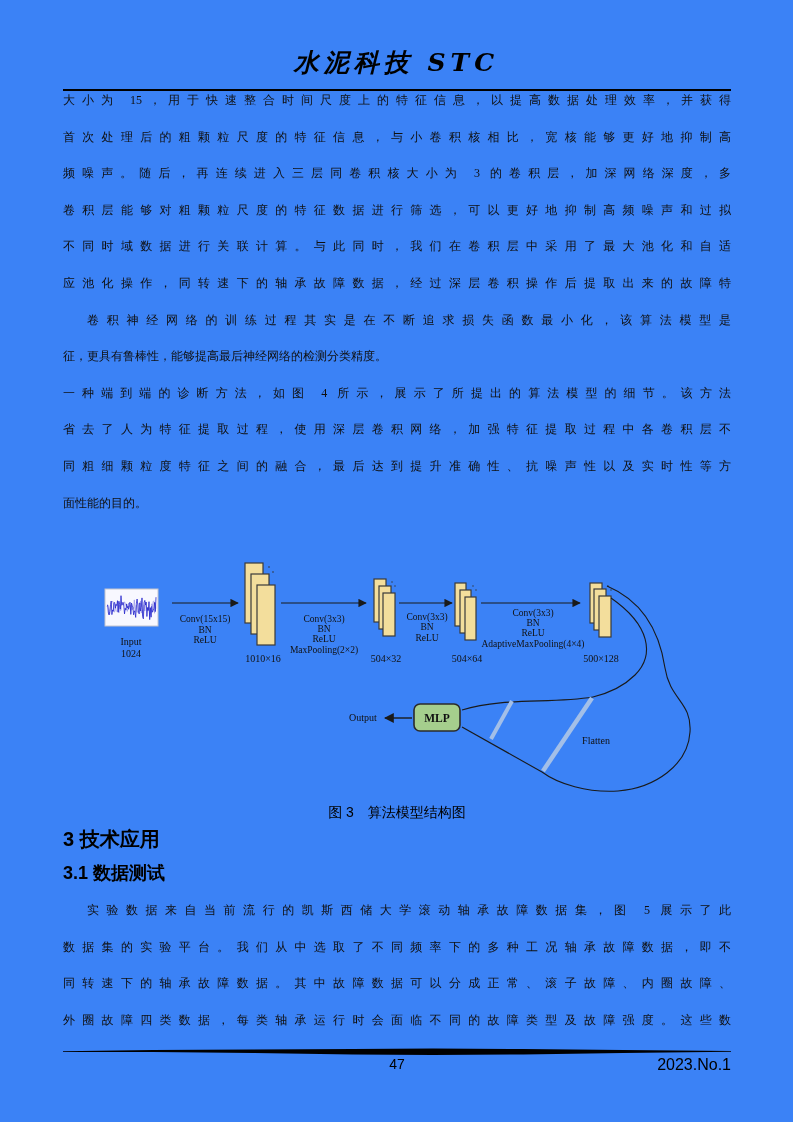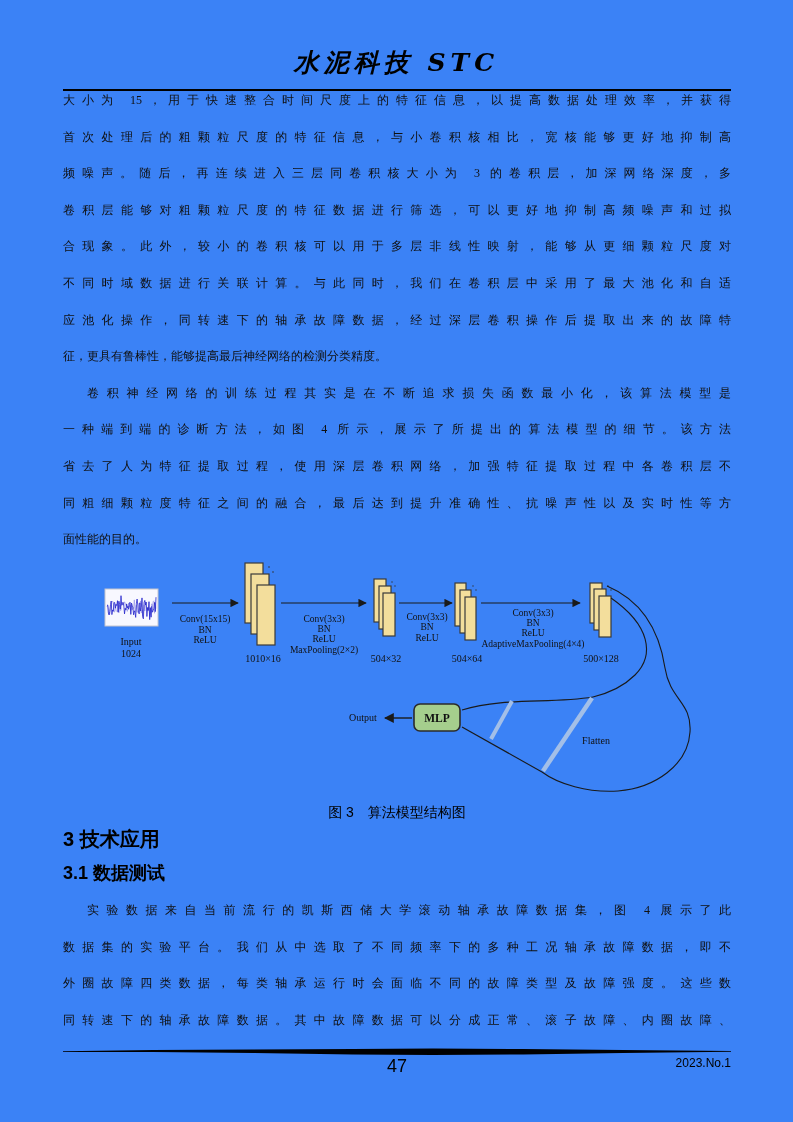--- a/index.html
+++ b/index.html
@@ -37,25 +37,25 @@
     font-family:"Liberation Sans", sans-serif; font-weight:bold; font-size:20px; color:#000;
   }
   .h2 {
     position:absolute; left:63px; top:861px;
     font-family:"Liberation Sans", sans-serif; font-weight:bold; font-size:18px; color:#000;
   }
   
   .footer-rule-svg { position:absolute; left:63px; top:1048px; width:668px; height:8px; }
   .footer-page {
     position:absolute; top:1056px; left:63px; width:668px; text-align:center;
-    font-family:"Liberation Sans", sans-serif; font-size:18px; color:#000;
+    font-family:"Liberation Sans", sans-serif; font-size:14px; color:#000;
   }
   .footer-issue {
     position:absolute; top:1056px; right:62px;
-    font-family:"Liberation Sans", sans-serif; font-size:12px; color:#000;
+    font-family:"Liberation Sans", sans-serif; font-size:16px; color:#000;
   }
   
   .figure-svg text {
     font-family:"Liberation Serif", serif; fill:#111;
   }
   .lbl { font-size:9.5px; }
   .dim { font-size:10px; }
   .mlp-t { font-size:11.5px; font-weight:bold; }
 </style>
 </head>
@@ -64,25 +64,24 @@
 <div class="page">
 
   <div class="journal-title">水泥科技 STC</div>
   <div class="header-rule"></div>
 
   <div class="text-col" id="block-main">
     <div class="line">大小为 15，用于快速整合时间尺度上的特征信息，以提高数据处理效率，并获得</div>
     <div class="line">首次处理后的粗颗粒尺度的特征信息，与小卷积核相比，宽核能够更好地抑制高</div>
     <div class="line">频噪声。随后，再连续进入三层同卷积核大小为 3 的卷积层，加深网络深度，多</div>
     <div class="line">卷积层能够对粗颗粒尺度的特征数据进行筛选，可以更好地抑制高频噪声和过拟</div>
-    <div class="line">合现象。此外，较小的卷积核可以用于多层非线性映射，能够从更细颗粒尺度对</div>
     <div class="line">不同时域数据进行关联计算。与此同时，我们在卷积层中采用了最大池化和自适</div>
     <div class="line">应池化操作，同转速下的轴承故障数据，经过深层卷积操作后提取出来的故障特</div>
+    <div class="line indent">卷积神经网络的训练过程其实是在不断追求损失函数最小化，该算法模型是</div>
     <div class="line short">征，更具有鲁棒性，能够提高最后神经网络的检测分类精度。</div>
-    <div class="line indent">卷积神经网络的训练过程其实是在不断追求损失函数最小化，该算法模型是</div>
     <div class="line">一种端到端的诊断方法，如图 4 所示，展示了所提出的算法模型的细节。该方法</div>
     <div class="line">省去了人为特征提取过程，使用深层卷积网络，加强特征提取过程中各卷积层不</div>
     <div class="line">同粗细颗粒度特征之间的融合，最后达到提升准确性、抗噪声性以及实时性等方</div>
     <div class="line short">面性能的目的。</div>
   </div>
 
   <svg class="figure-svg" viewBox="0 555 793 250">
     <defs>
       <marker id="arrow" viewBox="0 0 10 10" refX="9" refY="5" markerWidth="7" markerHeight="7" orient="auto-start-reverse">
         <path d="M0,0 L10,5 L0,10 z" fill="#1a1a1a"></path>
@@ -168,24 +167,24 @@
     <line x1="412" y1="718" x2="385" y2="718" stroke="#1a1a1a" stroke-width="1.4" marker-end="url(#arrow)"></line>
     <text x="363" y="721" text-anchor="middle" class="dim">Output</text>
   </svg>
 
   <div class="fig-caption">图 3　算法模型结构图</div>
 
   <div class="h1">3 技术应用</div>
   <div class="h2">3.1 数据测试</div>
 
   <div class="text-col" id="block-p3">
-    <div class="line indent">实验数据来自当前流行的凯斯西储大学滚动轴承故障数据集，图 4 展示了此</div>
+    <div class="line indent">实验数据来自当前流行的凯斯西储大学滚动轴承故障数据集，图 5 展示了此</div>
     <div class="line">数据集的实验平台。我们从中选取了不同频率下的多种工况轴承故障数据，即不</div>
+    <div class="line">同转速下的轴承故障数据。其中故障数据可以分成正常、滚子故障、内圈故障、</div>
     <div class="line">外圈故障四类数据，每类轴承运行时会面临不同的故障类型及故障强度。这些数</div>
-    <div class="line">同转速下的轴承故障数据。其中故障数据可以分成正常、滚子故障、内圈故障、</div>
   </div>
 
   <svg class="footer-rule-svg" viewBox="0 0 668 8" preserveAspectRatio="none">
     <polygon fill="#000" points="0,3.2 90,2.0 190,1.4 290,0.9 370,0.6 460,1.1 560,2.0 668,2.9 668,3.8 560,4.9 460,6.4 370,7.0 290,6.4 190,5.0 90,3.9 0,3.9"></polygon>
   </svg>
   <div class="footer-page">47</div>
   <div class="footer-issue">2023.No.1</div>
 
 </div>
 

